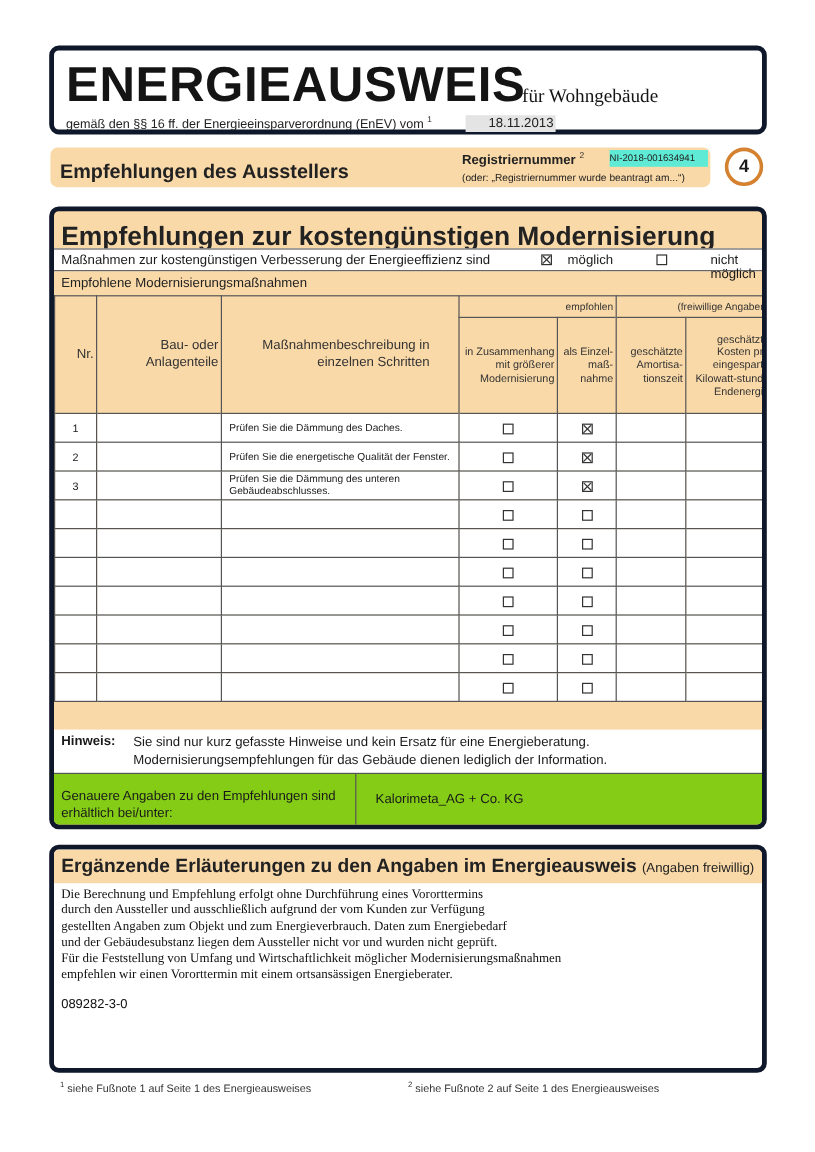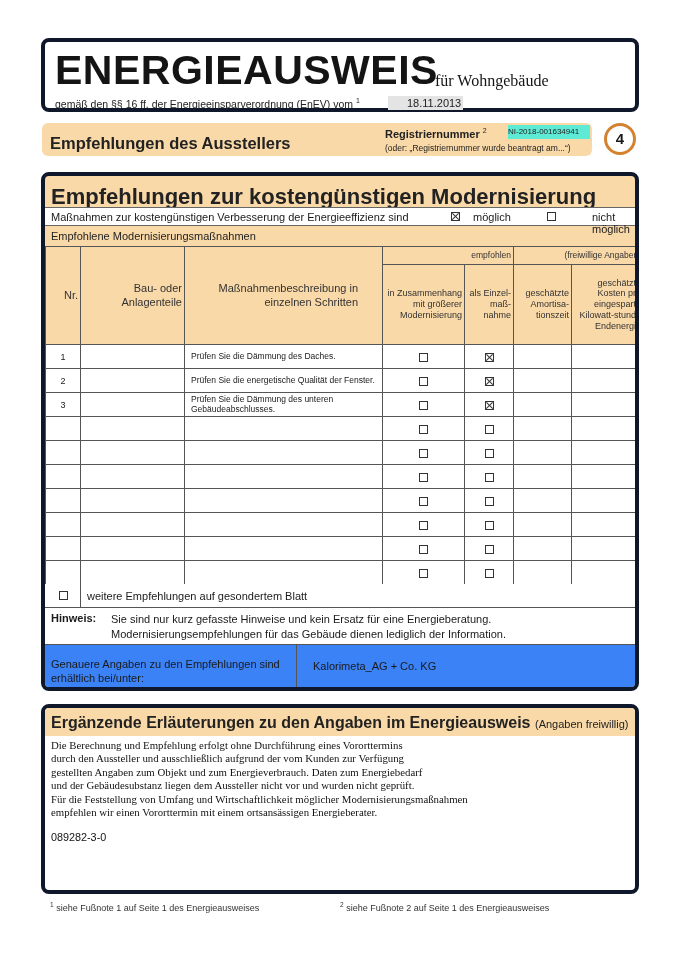--- a/index.html
+++ b/index.html
@@ -53,21 +53,21 @@
 
   #more-row { position: absolute; left: 0; top: 408px; width: 598px; height: 24px; background: #fff; border-bottom: 1px solid #555; font-size: 11px; }
   #more-cb { position: absolute; left: 14px; top: 7px; }
   #more-divider { position: absolute; left: 35px; top: 0; width: 1px; height: 24px; background: #555; }
   #more-label { position: absolute; left: 42px; top: 6px; }
 
   #hint-row { position: absolute; left: 0; top: 432px; width: 598px; height: 37px; background: #fff; border-bottom: 1px solid #555; font-size: 11px; }
   #hint-label { position: absolute; left: 6px; top: 4px; font-weight: bold; }
   #hint-text { position: absolute; left: 66px; top: 4px; line-height: 15px; }
 
-  #contact-row { position: absolute; left: 0; top: 469px; width: 598px; height: 50px; background: #3b82f6; font-size: 11px; }
+  #contact-row { position: absolute; left: 0; top: 469px; width: 598px; height: 50px; background: #84cc16; font-size: 11px; }
   #contact-label { position: absolute; left: 6px; top: 12px; width: 240px; line-height: 14px; }
   #contact-divider { position: absolute; left: 251px; top: 0; width: 1px; height: 50px; background: #555; }
   #contact-value { position: absolute; left: 268px; top: 15px; }
 
   
   #notes { position: absolute; left: 41px; top: 704px; width: 598px; height: 190px; background: #fff; overflow: hidden; }
   #notes-header { position: absolute; left: 0; top: 0; width: 100%; height: 28px; background: #fad9a8; }
   #notes-title { position: absolute; left: 6px; top: 6px; font-size: 16px; font-weight: bold; color: #222; }
   #notes-optional { font-size: 11px; font-weight: normal; }
   #notes-body { position: absolute; left: 6px; top: 31px; font-size: 10.8px; line-height: 13.4px; color: #111; white-space: pre-line; font-family: Liberation Serif, serif; }
@@ -222,25 +222,20 @@
           <td class="desc"></td>
           <td class="desc"></td>
           <td class="c"><span class="cb"></span></td>
           <td class="c"><span class="cb"></span></td>
           <td class="c"></td>
           <td class="c"></td>
         </tr>
       </tbody>
   </table>
 
-  <div id="more-row">
-    <span id="more-cb" class="cb"></span>
-    <span id="more-divider"></span>
-    <span id="more-label">weitere Empfehlungen auf gesondertem Blatt</span>
-  </div>
 
   <div id="hint-row">
     <span id="hint-label">Hinweis:</span>
     <div id="hint-text">
       <div>Sie sind nur kurz gefasste Hinweise und kein Ersatz für eine Energieberatung.</div>
       <div>Modernisierungsempfehlungen für das Gebäude dienen lediglich der Information.</div>
     </div>
   </div>
 
   <div id="contact-row">

